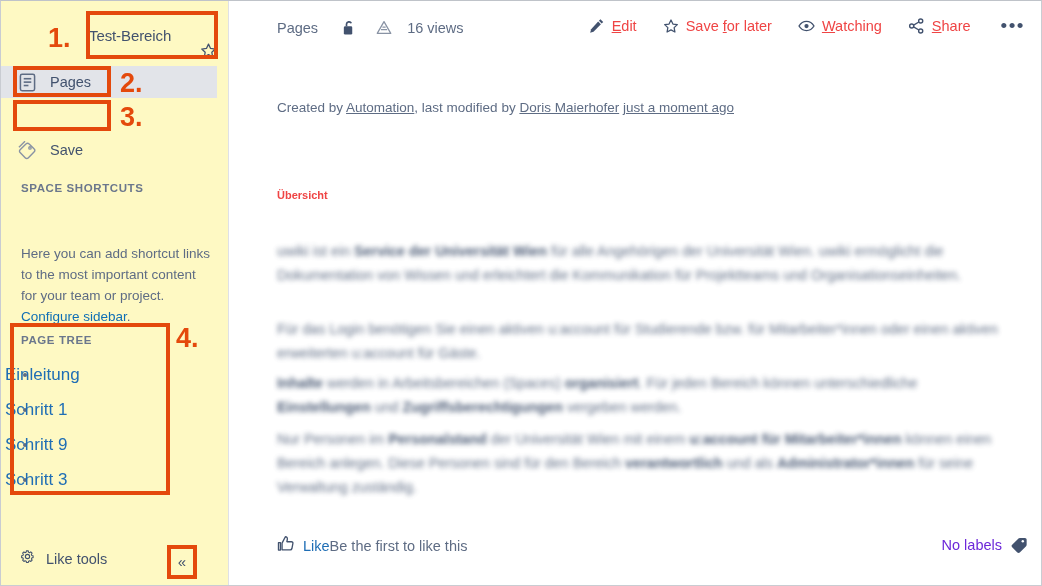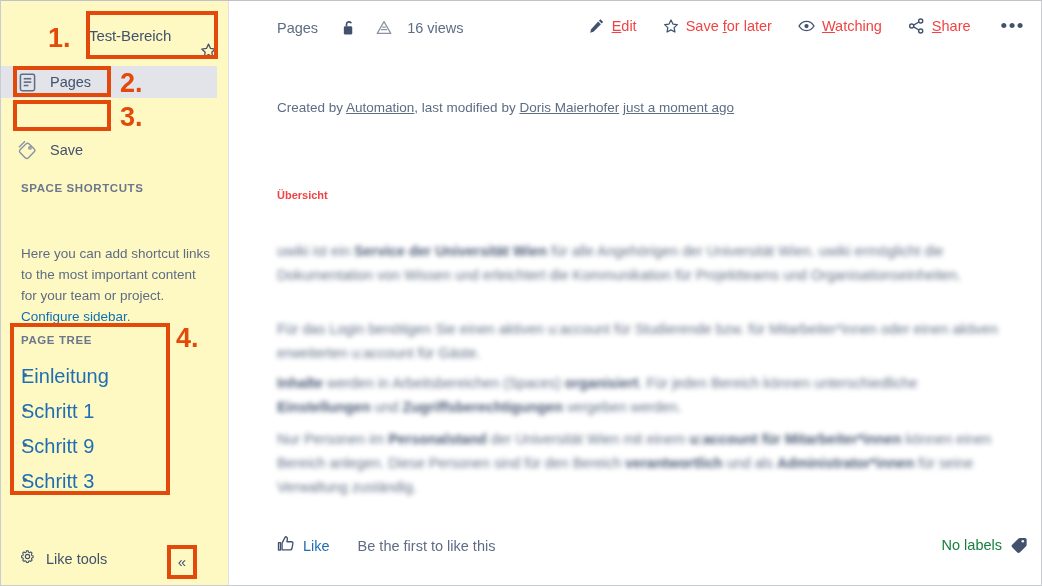--- a/index.html
+++ b/index.html
@@ -70,22 +70,22 @@
   .shortcut-text {
     position: absolute; left: 20px; top: 226px;
     width: 192px;
     font-size: 13.5px; line-height: 21px;
     color: #5e6c84;
     margin-top: 16px;
   }
   .shortcut-text a { color: #0f6fb5; text-decoration: none; }
 
   .tree-item {
-    position: absolute; left: 20px;
-    font-size: 20px; color: #1f6eb5;
+    position: absolute; left: 4px;
+    font-size: 17px; color: #1f6eb5;
     white-space: nowrap;
   }
   .tree-bullet {
     position: absolute; left: 22px;
     width: 4px; height: 4px; border-radius: 50%;
     background: #5e6c84;
   }
 
   .space-tools {
     position: absolute; left: 18px; bottom: 16px;
@@ -179,25 +179,25 @@
   #p1 { top: 224px; }
   #p2 { top: 302px; }
   #p3 { top: 356px; }
   #p4 { top: 412px; }
 
   .footer-like {
     position: absolute; left: 47px; top: 534px;
     display: flex; align-items: center; justify-content: space-between;
   }
   .footer-like .lbl { margin-left: 8px; font-size: 14.5px; color: #1f6eb5; }
-  .footer-like .sub { margin-left: 28px; font-size: 14.5px; color: #5e6c84; }
+  .footer-like .sub { font-size: 14.5px; color: #5e6c84; }
   .footer-labels {
     position: absolute; right: 13px; top: 536px;
     display: flex; align-items: center;
-    font-size: 14.5px; color: #15803d; padding-left: 18px;
+    font-size: 14.5px; color: #6d28d9; padding-left: 18px;
   }
   .footer-labels .ico { margin-left: 9px; display: flex; }
 
   
   .anno-box {
     position: absolute;
     border: 4px solid #e4490c;
     pointer-events: none;
   }
   .anno-num {

